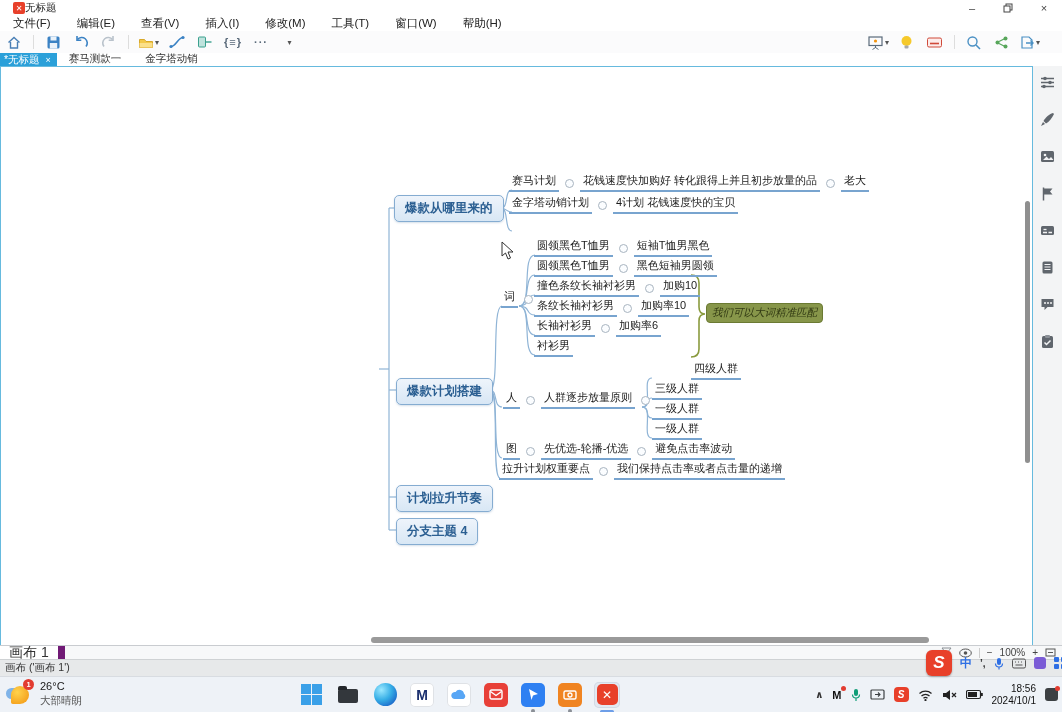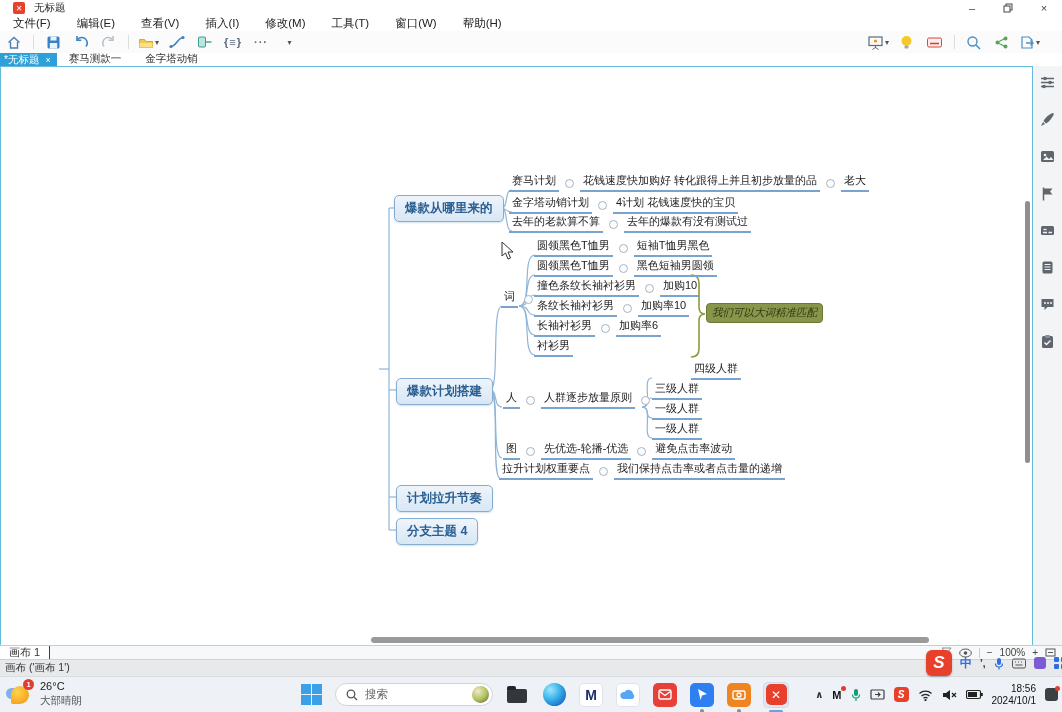--- a/index.html
+++ b/index.html
@@ -2,21 +2,21 @@
 <html><head>
 <meta charset="utf-8">
 <style>
   html,body{margin:0;padding:0;background:#000}
   #app{position:relative;width:1062px;height:712px;background:#fff;overflow:hidden;
        font-family:"Liberation Sans","DejaVu Sans",sans-serif;font-size:12px;color:#222}
   .abs{position:absolute}
   
   .titlebar{position:absolute;left:0;top:0;width:1062px;height:16px;background:#fff;display:flex;align-items:center}
   .appicon{width:12px;height:12px;background:#e8402a;border-radius:2px;margin-left:13px;display:flex;align-items:center;justify-content:center;color:#fff;font-size:8px;font-weight:bold;flex:none}
-  .wtitle{margin-left:9px;font-size:10.5px;color:#222}
+  .wtitle{font-size:10.5px;color:#222}
   .wincontrols{margin-left:auto;display:flex;height:16px}
   .winbtn{width:36px;display:flex;align-items:center;justify-content:center;font-size:11px;color:#444}
   
   .menubar{position:absolute;left:0;top:16px;width:1062px;height:15px;background:#fff;display:flex;align-items:center}
   .menuitem{padding:0 13px;font-size:11.5px;color:#222}
   
   .toolbar{position:absolute;left:0;top:31px;width:1062px;height:22px;background:#fbfbfc;display:flex;align-items:center}
   .tbtn{height:20px;min-width:20px;display:flex;align-items:center;justify-content:center;margin:0 4px;border-radius:3px}
   .tsep{width:1px;height:14px;background:#ddd;margin:0 5px}
   .tgly{font-size:11px;color:#5a6a7a;font-weight:bold;letter-spacing:1px}
@@ -40,21 +40,21 @@
   .joint{width:7px;height:7px;border:1px solid #a8b4c0;border-radius:50%;background:#fbfdff;margin-bottom:4px;flex:none}
   .callout{position:absolute;background:#87964a;border:1px solid #6b7a33;border-radius:4px;color:#323a13;
            font-style:italic;font-size:10.5px;padding:2px 5px;white-space:nowrap}
   .vthumb{position:absolute;left:1024px;top:134px;width:5px;height:262px;background:#8f8f8f;border-radius:3px}
   .hthumb{position:absolute;left:370px;top:570px;width:558px;height:6px;background:#9a9a9a;border-radius:3px}
   
   .sidebar{position:absolute;left:1033px;top:66px;width:29px;height:579px;background:#f3f4f5;display:flex;flex-direction:column;align-items:center;padding-top:8px;gap:21px;box-sizing:border-box}
   .sideicon{width:16px;height:16px;display:flex;align-items:center;justify-content:center}
   
   .canvasbar{position:absolute;left:0;top:645px;width:1062px;height:14px;background:#f7f8f9;border-top:1px solid #c9ccd0;display:flex;align-items:center;box-sizing:border-box}
-  .canvastab{background:#fff;border-right:1px solid #701a75;font-size:11px;padding:0 9px;height:13px;display:flex;align-items:center;color:#333}
+  .canvastab{background:#fff;border-right:7px solid #701a75;font-size:14px;padding:0 9px;height:13px;display:flex;align-items:center;color:#333}
   .zoomctrl{margin-left:auto;display:flex;align-items:center;gap:7px;padding-right:6px;font-size:10px;color:#444}
   .zsep{width:1px;height:10px;background:#ccc}
   
   .statusbar{position:absolute;left:0;top:659px;width:1062px;height:17px;background:#e7e9ea;border-top:1px solid #cfd2d4;font-size:10.5px;display:flex;align-items:center;padding-left:5px;color:#333;box-sizing:border-box}
   
   .ime{position:absolute;left:926px;top:650px;display:flex;align-items:center;gap:8px;z-index:9}
   .imelogo{width:26px;height:26px;background:#e8402a;border-radius:6px;color:#fff;font-weight:bold;font-style:italic;font-size:17px;display:flex;align-items:center;justify-content:center;box-shadow:0 1px 2px rgba(0,0,0,.3)}
   .imelang{color:#2e6fe4;font-weight:bold;font-size:12px}
   .imepunct{color:#333;font-size:10px;font-weight:bold}
   .imegrid{display:grid;grid-template-columns:5px 5px;grid-gap:2px}
@@ -276,25 +276,20 @@
       <span class="joint"></span>
       <span class="unode">花钱速度快加购好 转化跟得上并且初步放量的品</span>
       <span class="joint"></span>
       <span class="unode">老大</span>
     </div>
     <div class="urow" style="left:508px;top:128px">
       <span class="unode">金字塔动销计划</span>
       <span class="joint"></span>
       <span class="unode">4计划 花钱速度快的宝贝</span>
     </div>
-    <div class="urow" style="left:508px;top:147px">
-      <span class="unode">去年的老款算不算</span>
-      <span class="joint"></span>
-      <span class="unode">去年的爆款有没有测试过</span>
-    </div>
 
     <div class="urow" style="left:500px;top:222px">
       <span class="unode">词</span>
       <span class="joint"></span>
     </div>
     <div class="urow" style="left:533px;top:171px">
       <span class="unode">圆领黑色T恤男</span>
       <span class="joint"></span>
       <span class="unode">短袖T恤男黑色</span>
     </div>
@@ -482,28 +477,20 @@
 
     <div class="tkcenter">
       <div class="tk">
         <div class="startbtn">
             <i></i>
             <i></i>
             <i></i>
             <i></i>
           </div>
       </div>
-      <div class="searchpill">
-        <svg width="12" height="12">
-            <circle cx="5" cy="5" r="3.8" fill="none" stroke="#555" stroke-width="1.3"></circle>
-            <path d="M8 8l3 3" stroke="#555" stroke-width="1.3"></path>
-          </svg>
-        <span class="searchtext">搜索</span>
-        <div class="bowl"></div>
-      </div>
       <div class="tk">
           <div class="folderdark"></div>
         </div>
       <div class="tk">
           <div class="edgeball"></div>
         </div>
       <div class="tk">
         <div class="tile" style="background:#fff;box-shadow:inset 0 0 0 1px #dfe2e6;color:#1b2f6e;font-weight:bold;font-size:14px">M</div>
       </div>
       <div class="tk">

